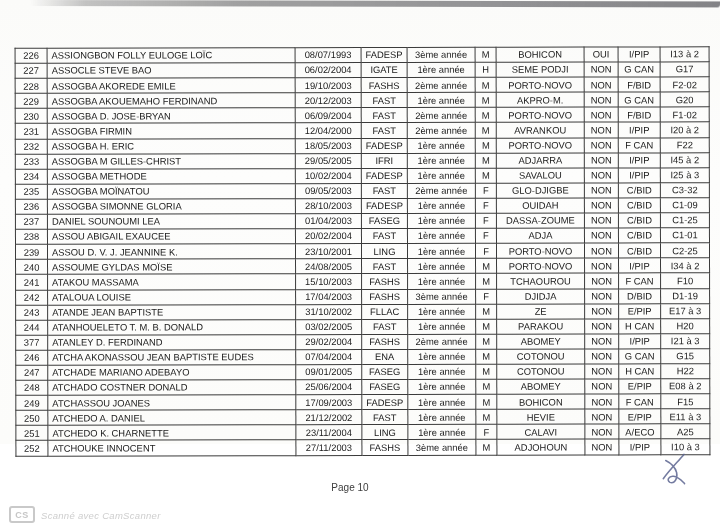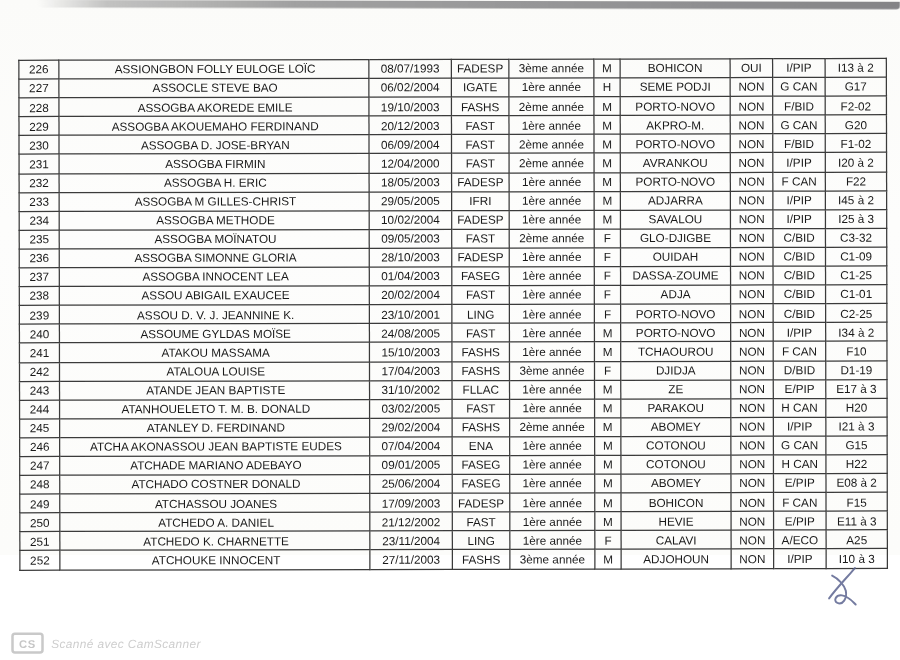--- a/index.html
+++ b/index.html
@@ -41,21 +41,21 @@
     height: 14.1px;
     font-size: 9.4px;
     line-height: 1;
     color: #1a1a1a;
     padding: 0 2px;
     white-space: nowrap;
     overflow: hidden;
     text-align: center;
   }
   table.records td.name-cell {
-    text-align: center;
+    text-align: left;
     padding-left: 4px;
   }
   .page-number {
     position: absolute;
     left: 0; top: 482px;
     width: 700px;
     text-align: center;
     font-size: 10px;
     color: #3d3d3d;
   }
@@ -237,21 +237,21 @@
           <td>FADESP</td>
           <td>1ère année</td>
           <td>F</td>
           <td>OUIDAH</td>
           <td>NON</td>
           <td>C/BID</td>
           <td>C1-09</td>
         </tr>
         <tr>
           <td>237</td>
-          <td class="name-cell">ASSOGBA INNOCENT LEA</td>
+          <td class="name-cell">DANIEL SOUNOUMI LEA</td>
           <td>01/04/2003</td>
           <td>FASEG</td>
           <td>1ère année</td>
           <td>F</td>
           <td>DASSA-ZOUME</td>
           <td>NON</td>
           <td>C/BID</td>
           <td>C1-25</td>
         </tr>
         <tr>
@@ -332,21 +332,21 @@
           <td>03/02/2005</td>
           <td>FAST</td>
           <td>1ère année</td>
           <td>M</td>
           <td>PARAKOU</td>
           <td>NON</td>
           <td>H CAN</td>
           <td>H20</td>
         </tr>
         <tr>
-          <td>245</td>
+          <td>377</td>
           <td class="name-cell">ATANLEY D. FERDINAND</td>
           <td>29/02/2004</td>
           <td>FASHS</td>
           <td>2ème année</td>
           <td>M</td>
           <td>ABOMEY</td>
           <td>NON</td>
           <td>I/PIP</td>
           <td>I21 à 3</td>
         </tr>
@@ -430,20 +430,21 @@
           <td>3ème année</td>
           <td>M</td>
           <td>ADJOHOUN</td>
           <td>NON</td>
           <td>I/PIP</td>
           <td>I10 à 3</td>
         </tr>
       </tbody>
   </table>
 
+  <div class="page-number">Page 10</div>
 
   <svg class="handwritten-mark" viewBox="0 0 28 28" xmlns="http://www.w3.org/2000/svg">
     <path d="M 23,2 C 18,8 11,15 6,22" fill="none" stroke="#5c6590" stroke-width="1.3" stroke-linecap="round"></path>
     <path d="M 8,7 C 12,9 16,13 17,17 C 18,22 15,26.5 11.5,25 C 8.5,23.5 10.5,19.5 14.5,20 C 18.5,20.5 21,23.5 23.5,26" fill="none" stroke="#5c6590" stroke-width="1.3" stroke-linecap="round"></path>
   </svg>
 
   <div class="cs-badge">CS</div>
   <div class="cs-text">Scanné avec CamScanner</div>
 
 </div>

